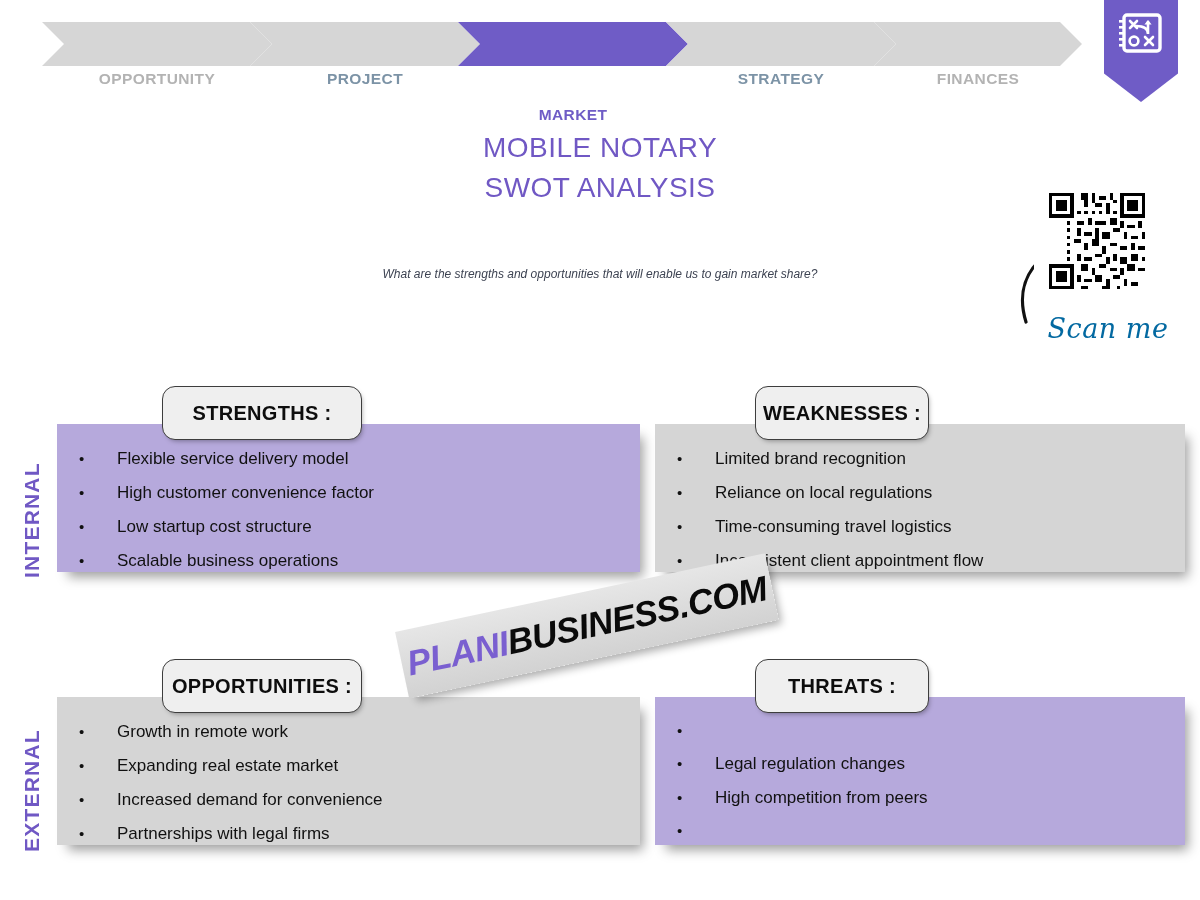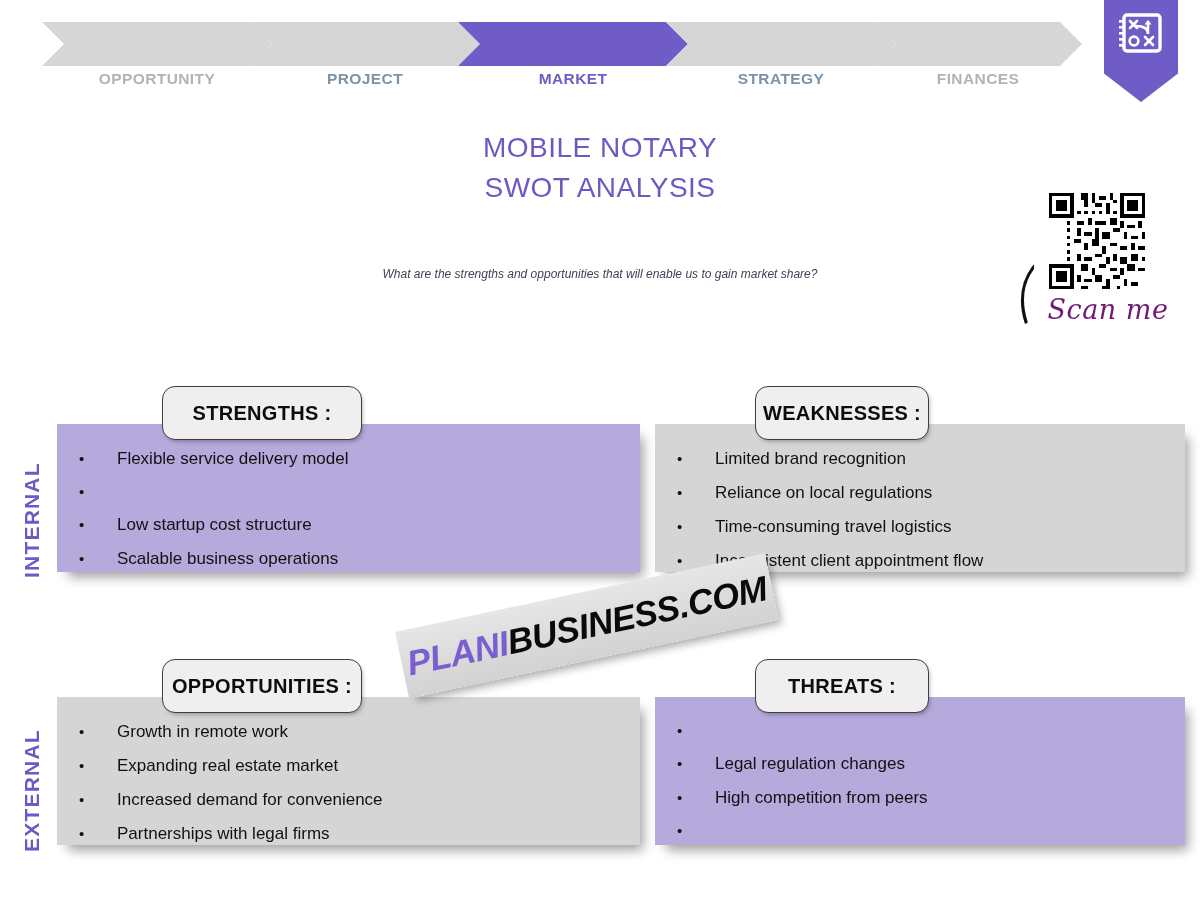--- a/index.html
+++ b/index.html
@@ -41,21 +41,21 @@
     left: 0;
     width: 100%;
     text-align: center;
     font-size: 15.5px;
     font-weight: bold;
     letter-spacing: 0.4px;
     color: #b3b3b3;
     white-space: nowrap;
   }
   .nav-step.teal .nav-label { color: #7c93a6; }
-  .nav-step.active .nav-label { color: #6f5cc6; }
+  .nav-step.active .nav-label { color: #6f5cc6; margin-top: 36px; }
 
   
   #bookmark {
     position: absolute;
     right: 22px;
     top: 0;
     width: 74px;
     height: 102px;
     background: #6f5cc6;
     clip-path: polygon(0 0, 100% 0, 100% 72%, 50% 100%, 0 72%);
@@ -92,27 +92,27 @@
   
   #qr-block { position: absolute; left: 1012px; top: 186px; width: 170px; height: 175px; }
   #qr-card {
     position: absolute; left: 22px; top: 0;
     width: 126px; height: 110px;
     background: #ffffff;
     display: flex; align-items: center; justify-content: center;
   }
   #qr-arrow { position: absolute; left: 0px; top: 48px; }
   #scan-me {
-    position: absolute; left: 26px; top: 108px;
+    position: absolute; left: 26px; top: 127px;
     width: 140px;
     text-align: center;
     font-family: "DejaVu Serif", serif;
     font-style: italic;
     font-size: 27px;
-    color: #701a75;
+    color: #0369a1;
     letter-spacing: 0.5px;
   }
 
   
   .axis-label {
     position: absolute;
     font-size: 21px;
     font-weight: bold;
     color: #7058c4;
     letter-spacing: 1.2px;
@@ -399,20 +399,21 @@
 
 <div class="panel-wrap" id="q-strengths">
   <div class="panel-body purple">
     <ul class="panel-list">
       <li>
         <span class="bt">•</span>
         <span>Flexible service delivery model</span>
       </li>
       <li>
         <span class="bt">•</span>
+        <span>High customer convenience factor</span>
       </li>
       <li>
         <span class="bt">•</span>
         <span>Low startup cost structure</span>
       </li>
       <li>
         <span class="bt">•</span>
         <span>Scalable business operations</span>
       </li>
     </ul>

